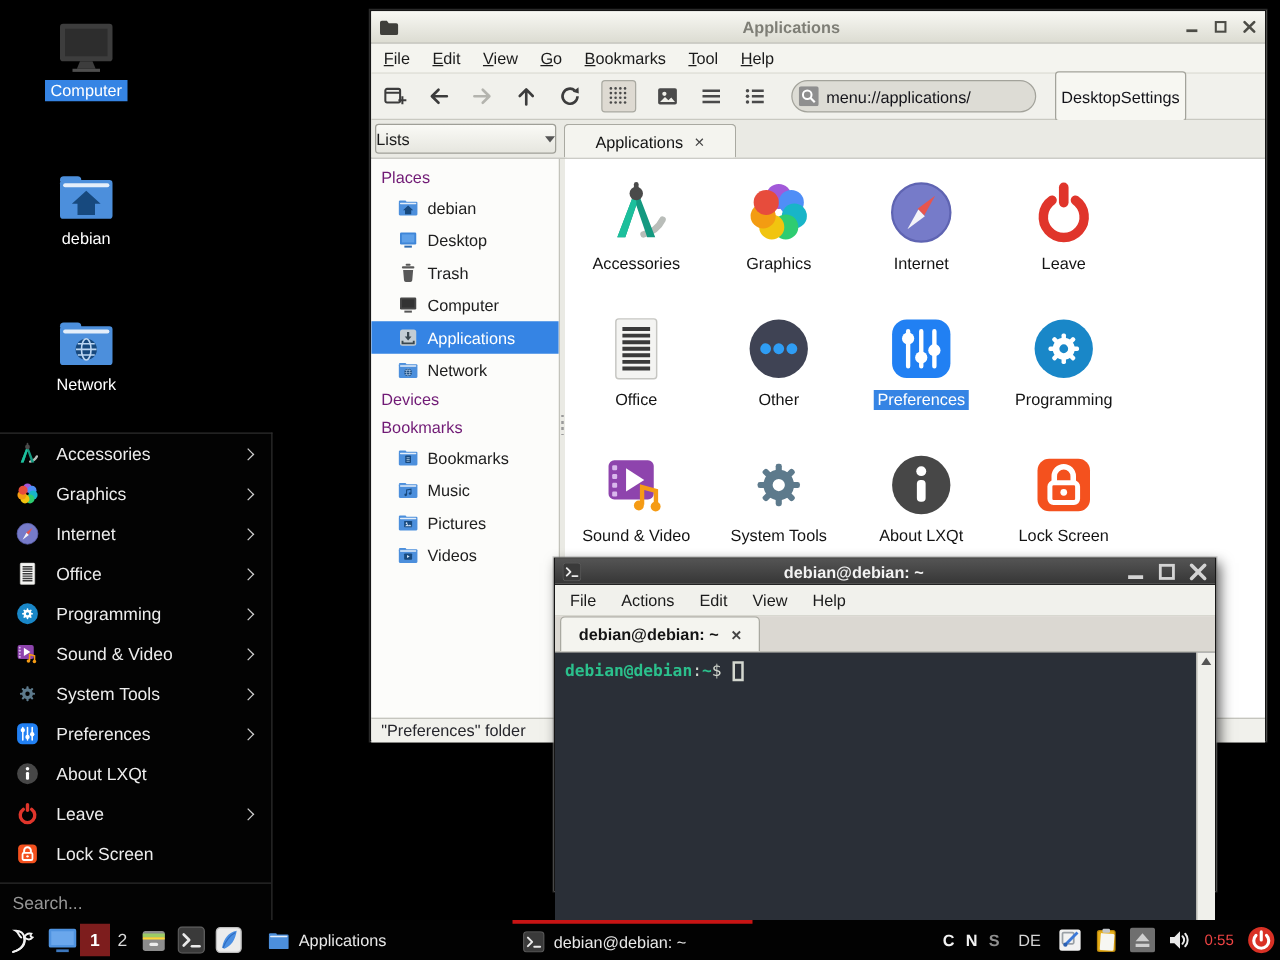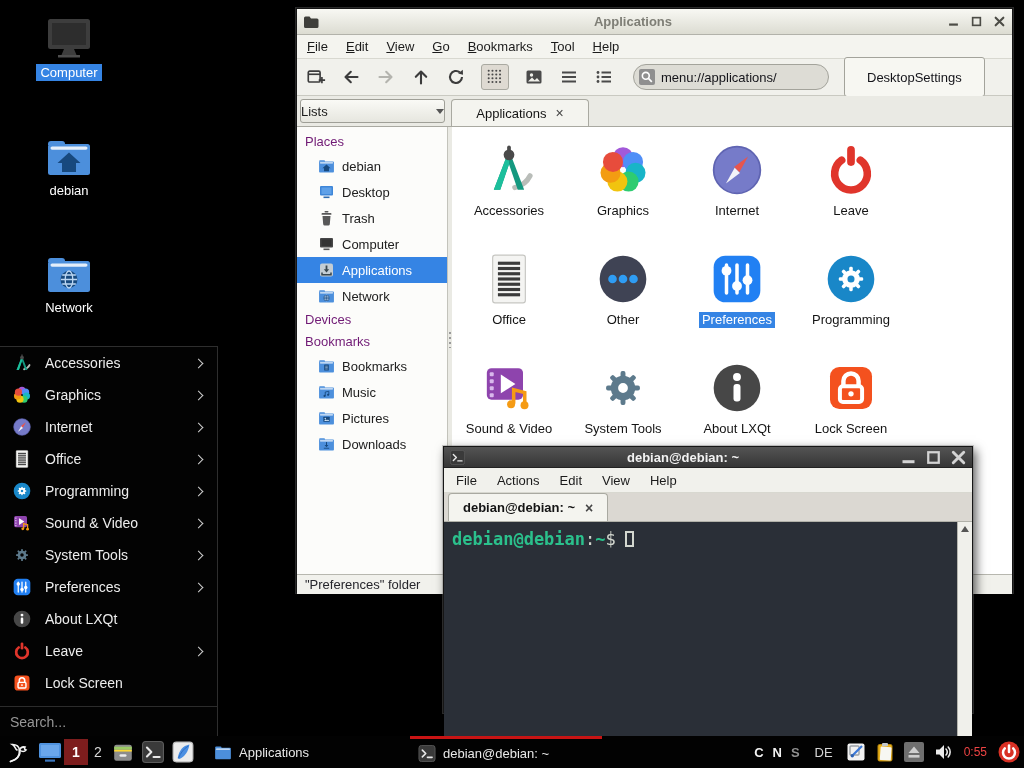--- a/index.html
+++ b/index.html
@@ -30,21 +30,21 @@
   
   #fm { left:296px; top:8px; width:717px; height:585px; background:#f1f1ec; z-index:2; }
   .fm-mb { height:24px; background:#f4f4ef; display:flex; align-items:center; padding:0 10px; gap:18px; border-bottom:1px solid #d8d8d0; }
   .fm-mb .mi { display:inline-block; color:#1b1b1b; cursor:default; }
   .fm-mb .mi::first-letter { text-decoration:underline; }
   .fm-tb { height:37px; display:flex; align-items:center; padding:0 9px; gap:15px; background:#f1f1ec; border-bottom:1px solid #c9c9c1; }
   .tbtn { width:20px; height:20px; }
   .tbtn.pressed { width:28px; height:26px; padding:3px 4px; background:#dedad2; border:1px solid #a9a9a1; border-radius:3px; }
   .pathbar { margin-left:4px; width:196px; height:26px; background:#dddcd5; border:1px solid #a3a39b; border-radius:13px; display:flex; align-items:center; gap:6px; padding:0 5px; }
   .pathbar .txt { color:#14141a; }
-  .pathbtn { height:40px; padding:0 22px; background:#f7f7f2; border:1px solid #a3a39b; border-radius:3px; display:flex; align-items:center; color:#14141a; }
+  .pathbtn { height:40px; padding:0 4px; background:#f7f7f2; border:1px solid #a3a39b; border-radius:3px; display:flex; align-items:center; color:#14141a; }
   .fm-sub { height:30px; display:flex; align-items:flex-end; background:#eaeae4; }
   .combo { position:absolute; left:3px; top:3px; width:145px; height:24px; border:1px solid #9f9f97; border-radius:3px; background:linear-gradient(#fafaf6,#e6e6df); display:flex; align-items:center; padding:0 0; color:#1b1b1b; }
   .combo .arr { margin-left:auto; width:0; height:0; border-left:4px solid transparent; border-right:4px solid transparent; border-top:5px solid #555; }
   .fm-sub { position:relative; }
   .tab1 { position:absolute; left:154px; bottom:0; height:27px; min-width:138px; background:#f4f4ef; border:1px solid #a9a9a1; border-bottom:none; border-radius:4px 4px 0 0; display:flex; align-items:center; justify-content:center; gap:9px; padding:0 12px; color:#141414; }
   .tabclose { color:#454545; font-size:14px; line-height:10px; }
   .fm-body { height:448px; display:flex; border-top:1px solid #a9a9a1; }
   .sidebar { width:151px; background:#fcfcfa; border-right:1px solid #c3c3bb; padding-top:4px; overflow:hidden; }
   .sect { height:22px; line-height:22px; padding-left:8px; color:#701a75; }
   .srow { height:26px; display:flex; align-items:center; gap:7px; padding-left:21px; color:#202020; cursor:default; }
@@ -59,21 +59,21 @@
   .clabel { font-size:13px; color:#141414; text-align:center; max-width:88px; line-height:16px; }
   .clabel.sel { background:#3584e4; color:#fff; padding:0 3px; }
   .statusbar { height:20px; background:#f1f1ec; border-top:1px solid #b7b7af; display:flex; align-items:center; padding:0 8px; color:#26262c; }
 
   
   #term { left:443px; top:446px; width:530px; height:267px; background:#ecebe6; z-index:3; }
   #term .titlebar .ic { width:15px; height:15px; }
   .t-mb { height:25px; background:#f1f1ec; display:flex; align-items:center; padding:0 12px; gap:20px; color:#1b1b1b; border-bottom:1px solid #d8d8d0; }
   .t-tabs { height:29px; background:#dbd8d2; position:relative; border-bottom:1px solid #b1b1a9; }
   .t-tab { position:absolute; left:4px; bottom:0; height:28px; background:#f4f4ef; border:1px solid #a9a9a1; border-bottom:none; border-radius:4px 4px 0 0; display:flex; align-items:center; gap:10px; padding:0 14px; font-weight:bold; color:#141414; }
-  .t-screen { height:236px; background:#2a2f37; position:relative; font-family:"DejaVu Sans Mono", monospace; font-size:17px; }
+  .t-screen { height:236px; background:#2a2f37; position:relative; font-family:"DejaVu Sans Mono", monospace; font-size:13px; }
   .t-line { position:absolute; left:8px; top:7px; display:flex; align-items:center; }
   .t-green { color:#2bc08c; font-weight:bold; }
   .t-fg { color:#d3d7cf; }
   .t-cursor { display:inline-block; width:9px; height:16px; border:2px solid #d3d7cf; margin-left:9px; }
   .t-scroll { position:absolute; right:0; top:0; width:15px; height:100%; background:#f0f0eb; border-left:1px solid #b5b5ae; }
   .sb-btn { position:absolute; left:0; width:14px; height:14px; display:flex; align-items:center; justify-content:center; }
   .tri-up { width:0; height:0; border-left:4px solid transparent; border-right:4px solid transparent; border-bottom:6px solid #555; }
   .tri-dn { width:0; height:0; border-left:4px solid transparent; border-right:4px solid transparent; border-top:6px solid #555; }
   .t-bottom { height:7px; background:#e9e9e3; border-top:1px solid #b5b5ae; }
 
@@ -377,26 +377,25 @@
             </svg>
           </span>
         <span>Pictures</span>
       </div>
       <div class="srow">
         <span class="ic">
             <svg viewBox="0 0 48 42">
               <path d="M3 8a3 3 0 0 1 3-3h11a3 3 0 0 1 3 3v1H3z" fill="#4c8fdc"></path>
               <rect x="3" y="8" width="42" height="31" rx="2.5" fill="#4c8fdc"></rect>
               <rect x="5.5" y="10.5" width="37" height="3.2" rx="1.6" fill="#fff" opacity=".85"></rect>
-              <path d="M24 15.5v9" stroke="#17497e" stroke-width="3"></path>
-              <path d="M18.5 23.5l5.5 7 5.5-7z" fill="#17497e"></path>
-              <path d="M16.5 33h15" stroke="#17497e" stroke-width="2.4"></path>
-            </svg>
-          </span>
-        <span>Downloads</span>
+              <rect x="15" y="17.5" width="18" height="14" rx="2" fill="#17497e"></rect>
+              <path d="M21.5 21v7l6-3.5z" fill="#cfe2f6"></path>
+            </svg>
+          </span>
+        <span>Videos</span>
       </div>
     </div>
     <div class="splitter">
         <span class="dots"></span>
       </div>
     <div class="gridview">
       <div class="cell">
         <span class="ic i-cat">
             <svg viewBox="0 0 48 48">
               <path d="M29 39q9-2 13-10" stroke="#b9bdb9" stroke-width="4.5" fill="none" stroke-linecap="round"></path>

